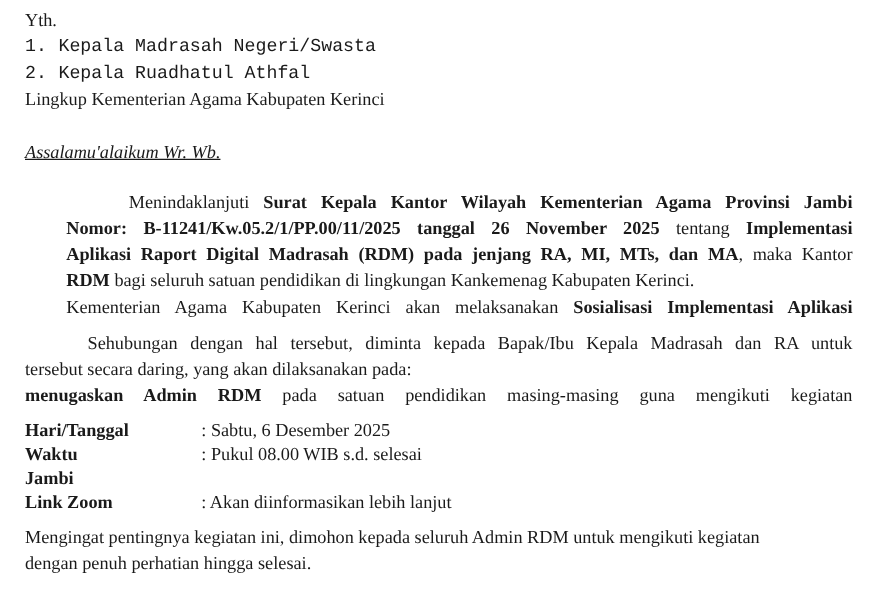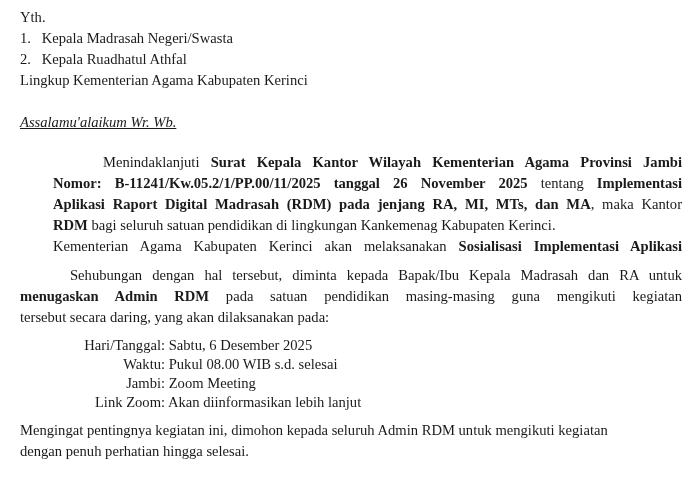--- a/index.html
+++ b/index.html
@@ -17,21 +17,21 @@
       line-height: 21px;
       position: relative;
     }
     .page {
       position: absolute;
       left: 20px;
       top: 7px;
       width: 662px;
     }
     .line { white-space: nowrap; }
-    .addr-item { padding-left: 0; }
+    .addr-item { padding-left: 0; font-family: Liberation Mono, monospace; }
     .addr-item .num { display: inline-block; width: 18px; }
     .greeting {
       font-style: italic;
       margin-top: 21px;
       text-decoration: underline;
     }
     .para {
       text-align: justify;
       text-align-last: left;
       margin-top: 21px;
@@ -50,22 +50,21 @@
     .details {
       margin-top: 8px;
     }
     .detail-row {
       display: flex;
       height: 19px;
       line-height: 19px;
     }
     .detail-label {
       width: 141px;
-      font-weight: normal;
-      text-align: right;
+      font-weight: bold;
     }
     .detail-value {
       flex: 1;
     }
     .closing {
       margin-top: 8px;
     }
     .p1 { margin-top: 19px; margin-left: 33px; }
     .p2 { margin-top: 8px; }
   </style>
@@ -92,36 +91,35 @@
   <div class="para p1" id="para1">
       <span class="jline indent"><span>Menindaklanjuti </span><b>Surat Kepala Kantor Wilayah Kementerian Agama Provinsi Jambi</b></span>
       <span class="jline"><b>Nomor: B-11241/Kw.05.2/1/PP.00/11/2025 tanggal 26 November 2025</b><span> tentang </span><b>Implementasi</b></span>
       <span class="jline"><b>Aplikasi Raport Digital Madrasah (RDM) pada jenjang RA, MI, MTs, dan MA</b><span>, maka Kantor</span></span>
       <span class="jline last"><b>RDM</b><span> bagi seluruh satuan pendidikan di lingkungan Kankemenag Kabupaten Kerinci.</span></span>
       <span class="jline"><span>Kementerian Agama Kabupaten Kerinci akan melaksanakan </span><b>Sosialisasi Implementasi Aplikasi</b></span>
     </div>
 
   <div class="para p2" id="para2">
       <span class="jline indent"><span>Sehubungan dengan hal tersebut, diminta kepada Bapak/Ibu Kepala Madrasah dan RA untuk</span></span>
+      <span class="jline last"><span>tersebut secara daring, yang akan dilaksanakan pada:</span></span>
       <span class="jline"><b>menugaskan Admin RDM</b><span> pada satuan pendidikan masing-masing guna mengikuti kegiatan</span></span>
-      <span class="jline last"><span>tersebut secara daring, yang akan dilaksanakan pada:</span></span>
     </div>
 
   <div class="details" id="details">
       <div class="detail-row">
         <div class="detail-label">Hari/Tanggal</div>
         <div class="detail-value"><span>: Sabtu, 6 Desember 2025</span></div>
       </div>
       <div class="detail-row">
         <div class="detail-label">Waktu</div>
         <div class="detail-value"><span>: Pukul 08.00 WIB s.d. selesai</span></div>
       </div>
       <div class="detail-row">
         <div class="detail-label">Jambi</div>
-        <div class="detail-value"><span>: Zoom Meeting</span></div>
       </div>
       <div class="detail-row">
         <div class="detail-label">Link Zoom</div>
         <div class="detail-value"><span>: Akan diinformasikan lebih lanjut</span></div>
       </div>
     </div>
 
   <div class="closing">
     <div class="line">Mengingat pentingnya kegiatan ini, dimohon kepada seluruh Admin RDM untuk mengikuti kegiatan</div>
     <div class="line">dengan penuh perhatian hingga selesai.</div>

